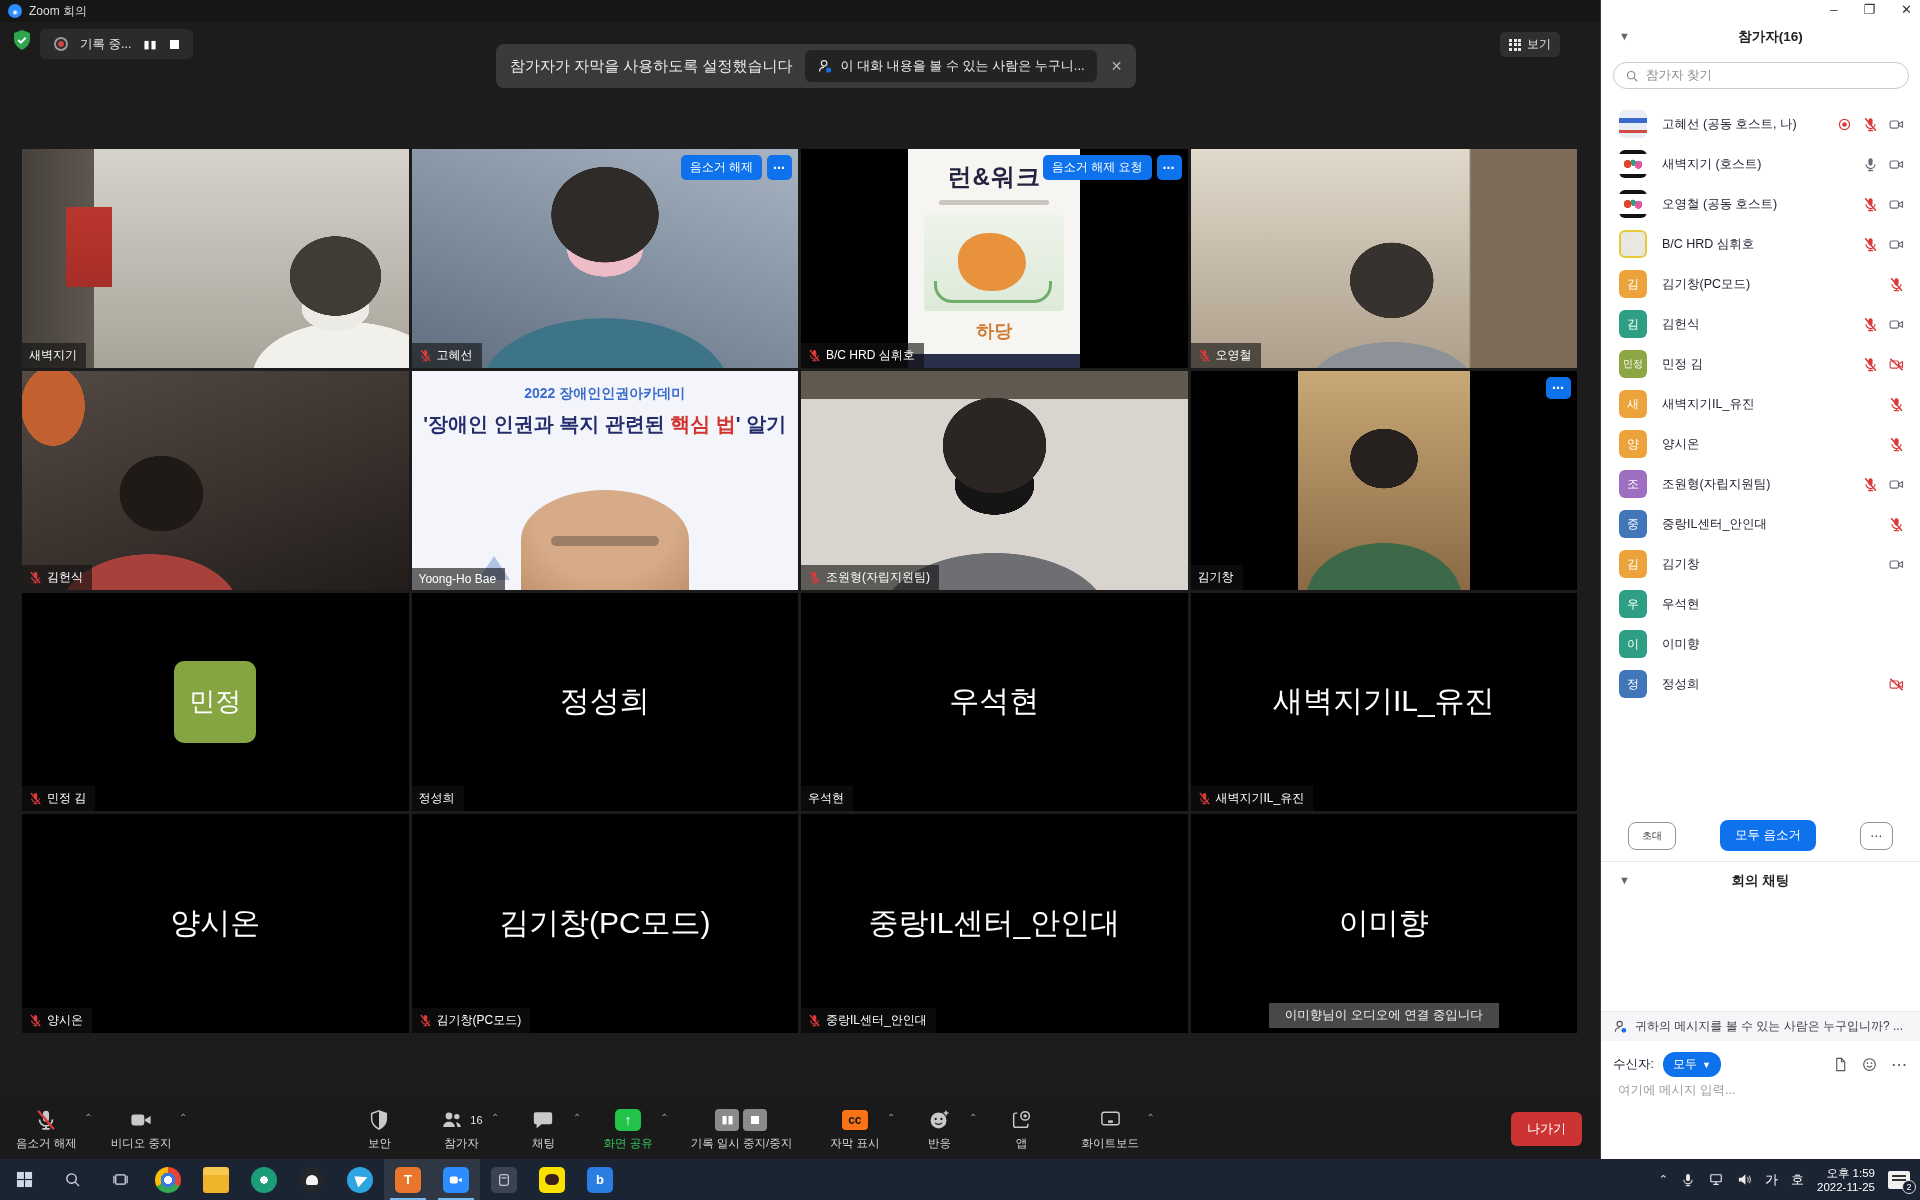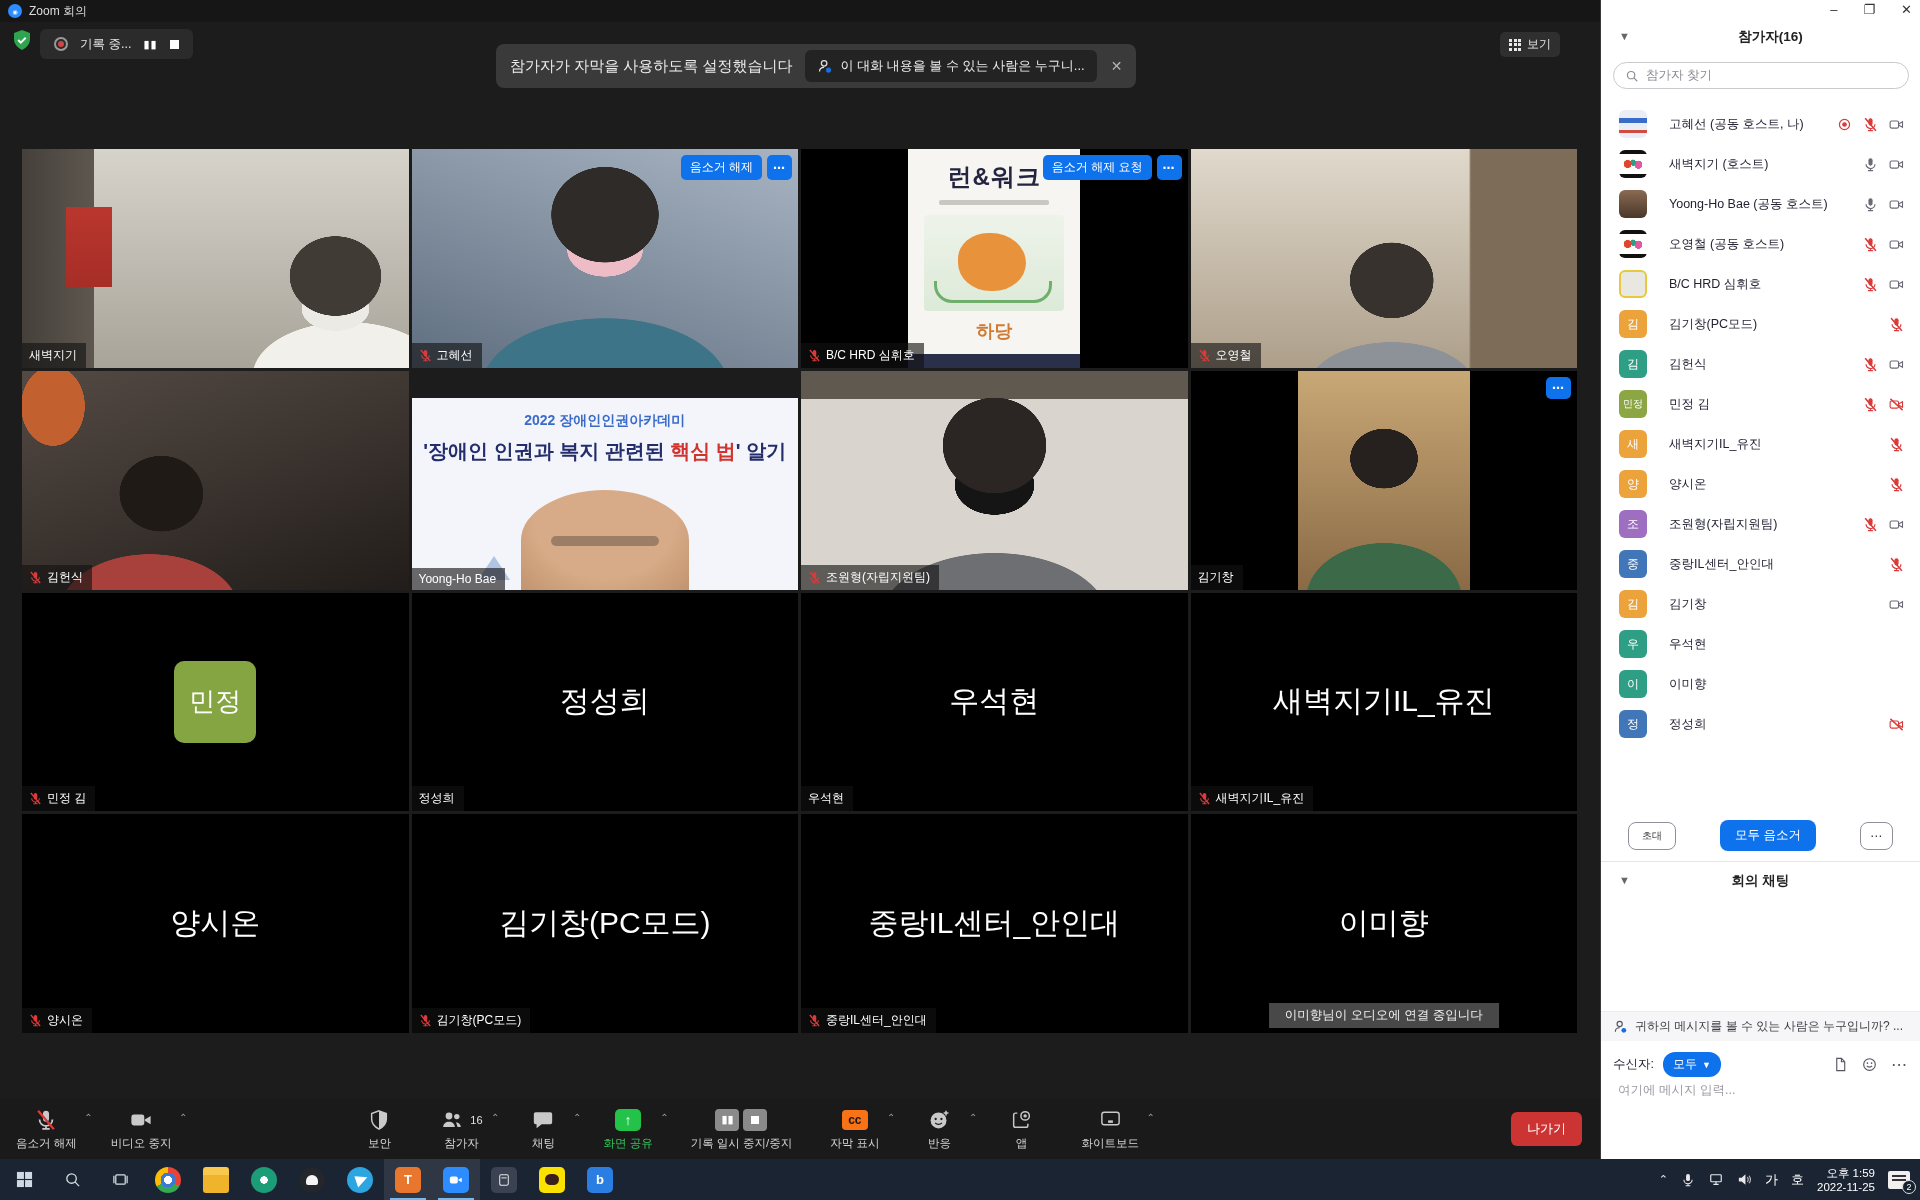--- a/index.html
+++ b/index.html
@@ -26,21 +26,21 @@
   .banner .b-inner{background:#232323;border-radius:6px;height:32px;display:flex;align-items:center;gap:8px;padding:0 12px;color:#ececec;font-size:13px;white-space:nowrap;}
   .banner .b-close{color:#b4b4b4;font-size:14px;margin-left:2px;cursor:default;}
 
   .view-btn{position:absolute;left:1500px;top:10px;height:25px;background:#2f2f2f;border-radius:5px;display:flex;align-items:center;gap:6px;padding:0 9px;color:#e8e8e8;font-size:12px;}
   .grid-ic{display:grid;grid-template-columns:repeat(3,3px);grid-gap:1.5px;}
   .grid-ic i{width:3px;height:3px;background:#e8e8e8;display:block;}
 
   
   .vgrid{position:absolute;left:22px;top:127px;width:1555px;height:884px;display:grid;grid-template-columns:repeat(4,1fr);grid-template-rows:repeat(4,1fr);gap:3px;}
   .tile{position:relative;background:#000;overflow:hidden;}
-  .tile.active{outline:2px solid #d8c84a;outline-offset:-2px;margin-top:27px;}
+  .tile.active{outline:2px solid #d8c84a;outline-offset:-2px;}
   .scene{position:absolute;inset:0;}
   .sc-bright-office{background:
     radial-gradient(ellipse 46px 40px at 81% 58%, #413b36 0 99%, transparent 100%),
     radial-gradient(ellipse 34px 22px at 81% 73%, #eceae4 0 99%, transparent 100%),
     radial-gradient(ellipse 95px 55px at 84% 104%, #f2f0ea 0 99%, transparent 100%),
     linear-gradient(#b9362d,#a62e27) 13% 42%/46px 80px no-repeat,
     linear-gradient(90deg,#45403a,#5d574f) 0 0/72px 100% no-repeat,
     linear-gradient(180deg,#d6d3cb,#a9a49a);}
   .sc-pink-mask{background:
     radial-gradient(ellipse 54px 48px at 50% 30%, #2f2b29 0 99%, transparent 100%),
@@ -106,21 +106,21 @@
   .leave-btn{margin-left:auto;margin-right:18px;background:#cc3333;color:#fff;font-size:13px;border-radius:6px;padding:8px 16px;}
 
   
   .panel{position:absolute;left:1600px;top:0;width:320px;height:1159px;background:#fff;border-left:1px solid #3a3a3a;}
   .win-controls{position:absolute;right:8px;top:2px;display:flex;gap:26px;color:#333;font-size:13px;}
   .win-controls span{cursor:default;}
   .p-head{position:absolute;left:0;top:28px;width:100%;text-align:center;font-size:13.5px;font-weight:bold;color:#222;padding-left:20px;}
   .p-chev{position:absolute;left:18px;top:30px;color:#666;font-size:11px;}
   .p-search{position:absolute;left:12px;top:62px;width:296px;height:27px;border:1px solid #c9c9ce;border-radius:14px;display:flex;align-items:center;gap:7px;padding:0 11px;color:#8a8a93;font-size:12.5px;}
   .p-list{position:absolute;left:0;top:104px;width:100%;}
-  .p-row{height:40px;display:flex;align-items:center;padding:0 16px 0 18px;gap:22px;}
+  .p-row{height:40px;display:flex;align-items:center;padding:0 16px 0 18px;gap:15px;}
   .p-av{width:28px;height:28px;border-radius:6px;flex:0 0 28px;display:flex;align-items:center;justify-content:center;color:#fff;font-size:12px;overflow:hidden;}
   .p-av.small-double{font-size:10px;}
   .av-slide{background:linear-gradient(180deg,#e9edf6 0 30%,#3a6bc9 30% 45%,#e9edf6 45% 70%,#d14b42 70% 82%,#e9edf6 82% 100%);}
   .av-logo{background:linear-gradient(180deg,#111 0 16%,#fff 16% 84%,#111 84% 100%),#fff;position:relative;}
   .av-logo::after{content:"";position:absolute;left:5px;top:7px;width:18px;height:14px;background:
      radial-gradient(circle at 20% 50%, #e0452f 0 24%, transparent 26%),
      radial-gradient(circle at 50% 40%, #2e9e85 0 24%, transparent 26%),
      radial-gradient(circle at 80% 55%, #e258a0 0 24%, transparent 26%);}
   .av-photo{background:linear-gradient(180deg,#8a6a52,#4a372a);}
   .av-poster{background:#e9e7e2;border:2px solid #e8c93c;}
@@ -591,38 +591,20 @@
             </span>
             <span class="ic-grey">
               <svg class="" viewBox="0 0 16 16" width="15" height="15">
                 <rect x="1.2" y="4.2" width="9" height="7.6" rx="1.6" fill="none" stroke="currentColor" stroke-width="1.2"></rect>
                 <path d="M10.2 7.4l4.2-2.4v6l-4.2-2.4" fill="none" stroke="currentColor" stroke-width="1.2"></path>
               </svg>
             </span>
           </div>
         </div>
         <div class="p-row">
-          <div class="p-av av-photo"></div>
-          <div class="p-name">Yoong-Ho Bae (공동 호스트)</div>
-          <div class="p-icons">
-            <span class="ic-grey">
-              <svg class="" viewBox="0 0 16 16" width="15" height="15">
-                <rect x="5.8" y="1.2" width="4.4" height="8" rx="2.2" fill="currentColor"></rect>
-                <path d="M3.3 7.6a4.7 4.7 0 0 0 9.4 0M8 12.3v2.2M5.3 14.5h5.4" fill="none" stroke="currentColor" stroke-width="1.3"></path>
-              </svg>
-            </span>
-            <span class="ic-grey">
-              <svg class="" viewBox="0 0 16 16" width="15" height="15">
-                <rect x="1.2" y="4.2" width="9" height="7.6" rx="1.6" fill="none" stroke="currentColor" stroke-width="1.2"></rect>
-                <path d="M10.2 7.4l4.2-2.4v6l-4.2-2.4" fill="none" stroke="currentColor" stroke-width="1.2"></path>
-              </svg>
-            </span>
-          </div>
-        </div>
-        <div class="p-row">
           <div class="p-av av-logo"></div>
           <div class="p-name">오영철 (공동 호스트)</div>
           <div class="p-icons">
             <span class="ic-red">
               <svg class="" viewBox="0 0 16 16" width="15" height="15">
                 <rect x="5.8" y="1.2" width="4.4" height="8" rx="2.2" fill="currentColor"></rect>
                 <path d="M3.3 7.6a4.7 4.7 0 0 0 9.4 0M8 12.3v2.2M5.3 14.5h5.4" fill="none" stroke="currentColor" stroke-width="1.3"></path>
                 <path d="M2.3 1.3L13.7 14.7" stroke="#d93b3b" stroke-width="1.7"></path>
               </svg>
             </span>

